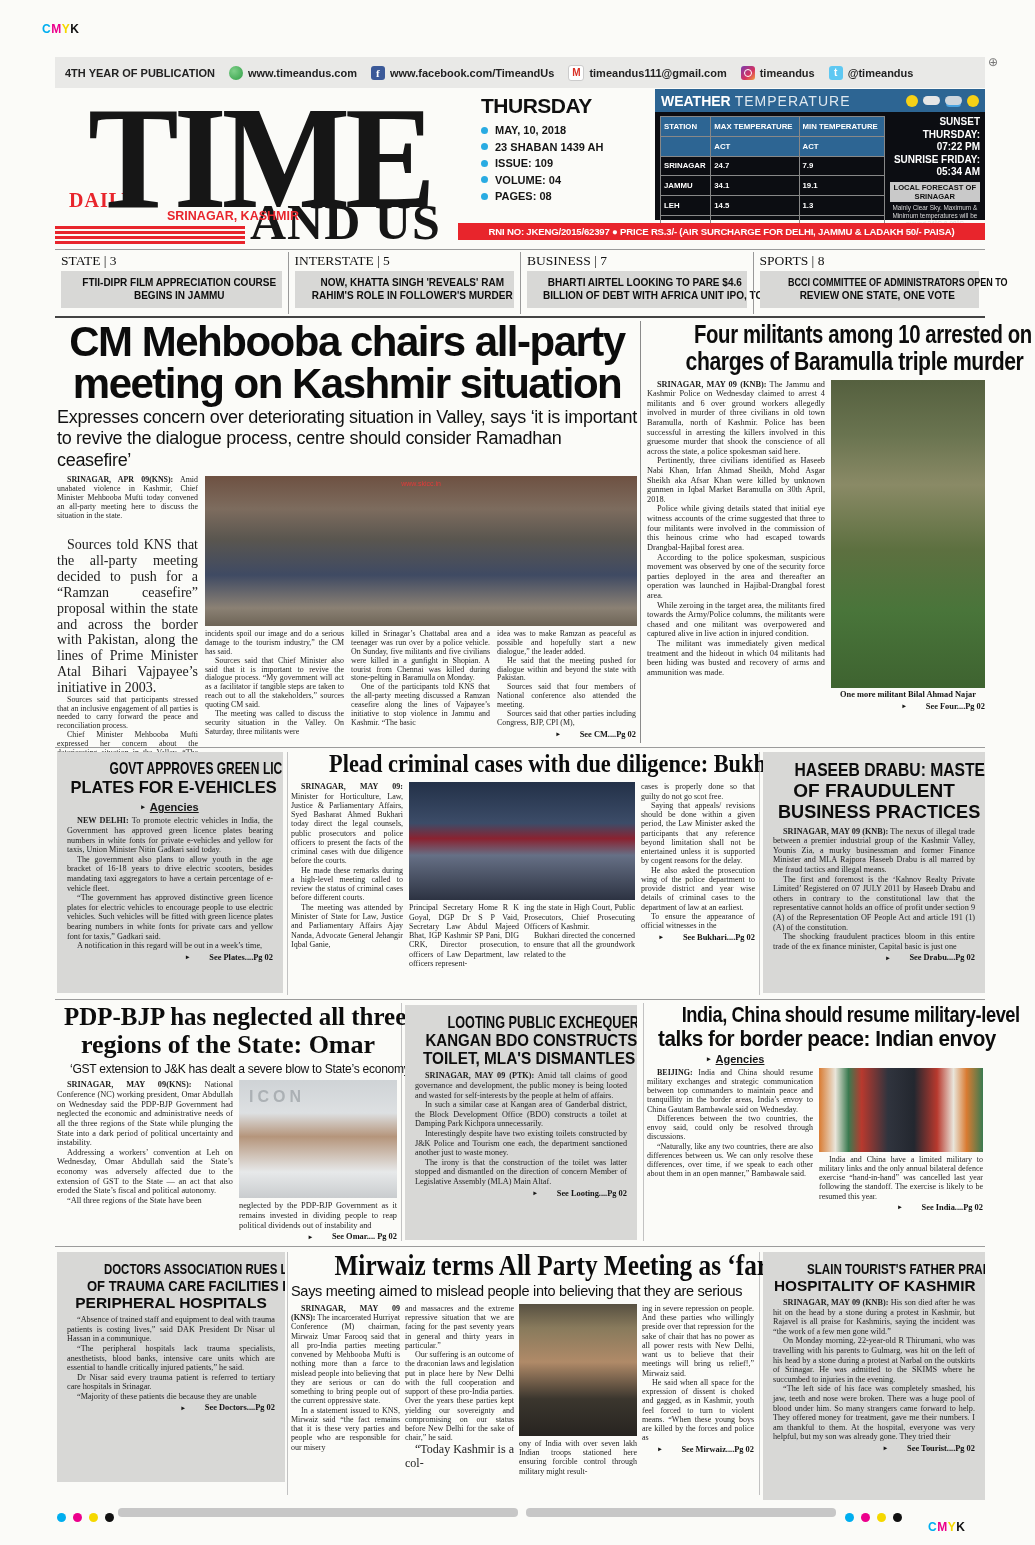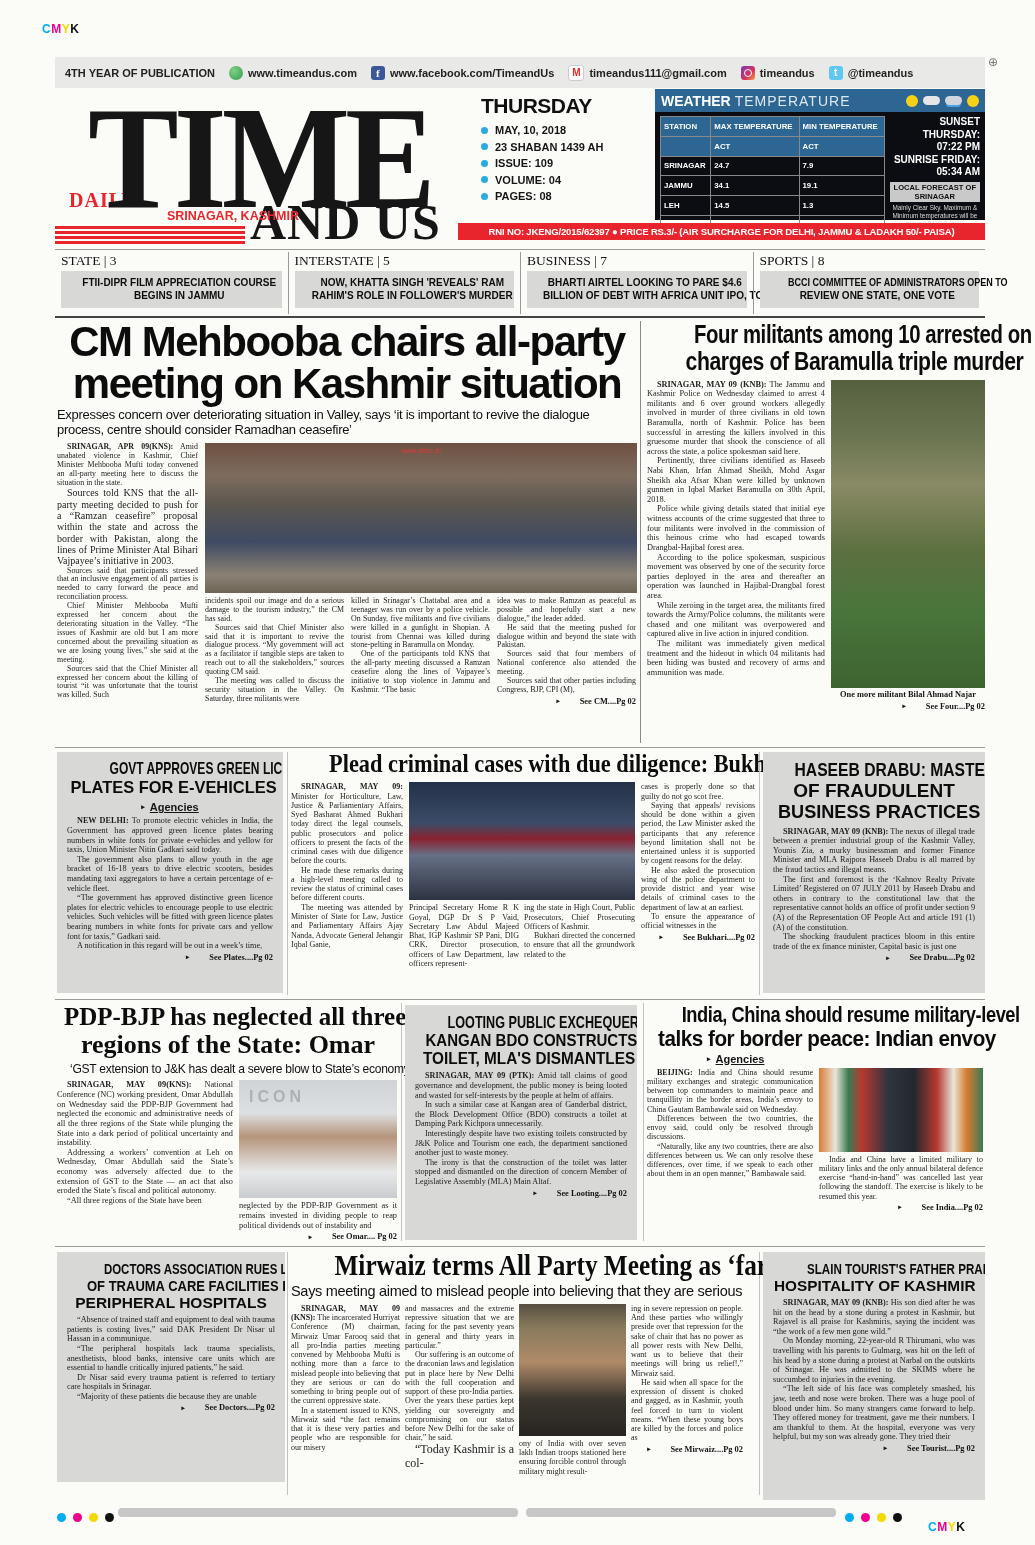--- a/index.html
+++ b/index.html
@@ -14,21 +14,21 @@
   .see{display:flex;justify-content:flex-end;align-items:center;gap:20px;
        font-size:8.4px;font-weight:bold;margin-top:2px;font-family:"Liberation Serif",serif;}
   .see .arr{font-size:6.5px;line-height:1;}
   .byline{display:flex;justify-content:center;align-items:center;gap:5px;
           font-family:"Liberation Sans",sans-serif;font-weight:bold;font-size:11px;margin:2px 0 3px;}
   .byline .bl{text-decoration:underline;}
   .byline .arr{font-size:7px;}
   .fitline{display:inline-block;white-space:nowrap;transform-origin:center center;}
   .hl{font-family:"Liberation Sans",sans-serif;font-weight:bold;text-align:center;color:#0c0c0c;letter-spacing:-0.5px;}
   .hserif{font-family:"Liberation Serif",serif;font-weight:bold;text-align:center;color:#0c0c0c;}
-  .subhead{font-family:"Liberation Sans",sans-serif;font-size:13px;line-height:1.18;color:#111;
+  .subhead{font-family:"Liberation Sans",sans-serif;font-size:18px;line-height:1.18;color:#111;
            letter-spacing:-0.3px;margin-top:3px;}
   .cols{display:flex;gap:7px;}
   .col{flex:none;}
   
   .graybox{background:#d8d8d6;padding:8px 10px 6px;box-sizing:border-box;overflow:hidden;}
   .boxtitle{font-family:"Liberation Sans",sans-serif;font-weight:bold;text-align:center;
             line-height:1.1;margin-bottom:4px;color:#0c0c0c;}
   .bp{font-size:8.2px;line-height:1.17;}
   
   .photo{position:relative;overflow:hidden;background:#777;}
@@ -256,21 +256,21 @@
   <div class="abs" style="left:57px;top:321px;width:580px;">
     <div class="hl" style="font-size:42px;line-height:0.99;letter-spacing:-1.5px;">
       <div><span class="fitline">CM Mehbooba chairs all-party</span></div>
       <div><span class="fitline">meeting on Kashmir situation</span></div>
     </div>
     <div class="subhead">Expresses concern over deteriorating situation in Valley, says ‘it is important to revive the dialogue process, centre should consider Ramadhan ceasefire’</div>
     <div class="cols" style="margin-top:5px;">
       <div class="col" style="width:141px;">
         <p class="para" style="font-size:7.9px;line-height:1.13;"><span class="dateline">SRINAGAR, APR 09(KNS):</span> <span>Amid unabated violence in Kashmir, Chief Minister Mehbooba Mufti today convened an all-party meeting here to discuss the situation in the state.</span></p>
         <div>
-            <p class="para" style="font-size: 10px; line-height: 1.13;">Sources told KNS that the all-party meeting decided to push for a “Ramzan ceasefire” proposal within the state and across the border with Pakistan, along the lines of Prime Minister Atal Bihari Vajpayee’s initiative in 2003.</p>
+            <p class="para" style="font-size: 14px; line-height: 1.13; margin-top: 17px;">Sources told KNS that the all-party meeting decided to push for a “Ramzan ceasefire” proposal within the state and across the border with Pakistan, along the lines of Prime Minister Atal Bihari Vajpayee’s initiative in 2003.</p>
             <p class="para" style="font-size: 7.9px; line-height: 1.13;">Sources said that participants stressed that an inclusive engagement of all parties is needed to carry forward the peace and reconciliation process.</p>
             <p class="para" style="font-size: 7.9px; line-height: 1.13;">Chief Minister Mehbooba Mufti expressed her concern about the deteriorating situation in the Valley. “The issues of Kashmir are old but I am more concerned about the prevailing situation as we are losing young lives,” she said at the meeting.</p>
             <p class="para" style="font-size: 7.9px; line-height: 1.13;">Sources said that the Chief Minister all expressed her concern about the killing of tourist “it was unfortunate that the tourist was killed. Such</p>
           </div>
       </div>
       <div class="col" style="width:432px;">
         <div class="photo photo-lead" style="height:150px;">
           <span class="watermark">www.skicc.in</span>
         </div>
         <div class="cols" style="margin-top:4px;">
@@ -527,21 +527,21 @@
             <p class="para" style="font-size: 8px;">In a statement issued to KNS, Mirwaiz said “the fact remains that it is these very parties and people who are responsible for our misery</p>
           </div>
       </div>
       <div class="col" style="width:109px;">
         <p class="para cont" style="font-size:8px;">and massacres and the extreme repressive situation that we are facing for the past seventy years in general and thirty years in particular.”</p>
         <div>
             <p class="para" style="font-size: 8px;">Our suffering is an outcome of the draconian laws and legislation put in place here by New Delhi with the full cooperation and support of these pro-India parties. Over the years these parties kept yielding our sovereignty and compromising on our status before New Delhi for the sake of chair,” he said.</p>
             <p class="para" style="font-size: 12px;">“Today Kashmir is a col-</p>
           </div>
       </div>
-      <div class="col" style="width:107px;">
+      <div class="col" style="width:118px;">
         <div class="photo photo-mirwaiz" style="height:132px;"></div>
         <p class="para cont" style="font-size:8px;margin-top:3px;">ony of India with over seven lakh Indian troops stationed here ensuring forcible control through military might result-</p>
       </div>
       <div class="col" style="width:112px;">
         <p class="para cont" style="font-size:8px;">ing in severe repression on people. And these parties who willingly preside over that repression for the sake of chair that has no power as all power rests with New Delhi, want us to believe that their meetings will bring us relief!,” Mirwaiz said.</p>
         <div>
             <p class="para" style="font-size: 8px;">He said when all space for the expression of dissent is choked and gagged, as in Kashmir, youth feel forced to turn to violent means. “When these young boys are killed by the forces and police as</p>
           </div>
         <div class="see">
             <span class="arr">▸</span>

